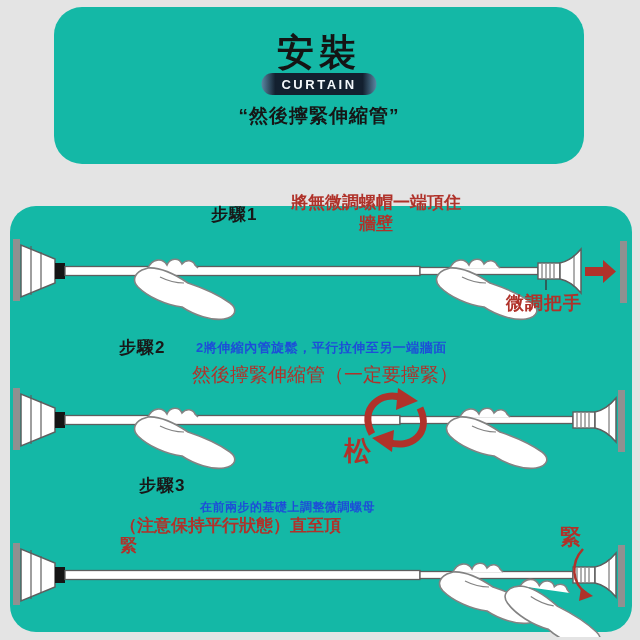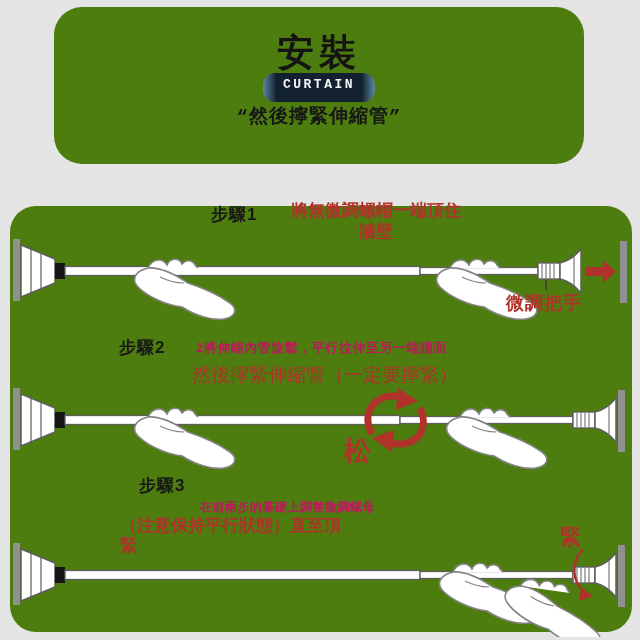--- a/index.html
+++ b/index.html
@@ -1,34 +1,34 @@
 <!DOCTYPE html>
 <html><head>
 <meta charset="utf-8">
 <style>
   html,body{margin:0;padding:0;}
   body{
     width:640px;height:640px;position:relative;overflow:hidden;
     background:#e4e4e4;
     font-family:"Liberation Sans","DejaVu Sans",sans-serif;
   }
-  .card{position:absolute;background:#4d7c0f;font-family:Liberation Mono, monospace;}
+  .card{position:absolute;background:#14b8a6;}
   #top-card{left:54px;top:7px;width:530px;height:157px;border-radius:28px;}
   #main-card{left:10px;top:206px;width:622px;height:426px;border-radius:26px;}
   .abs{position:absolute;}
   #title{left:0;top:21px;width:100%;text-align:center;font-size:37px;font-weight:700;color:#141414;letter-spacing:5px;}
-  #badge{left:50%;top:66px;transform:translateX(-50%);height:29px;line-height:23px;padding:0 20px;border-radius:12px;
+  #badge{left:50%;top:66px;transform:translateX(-50%);height:22px;line-height:23px;padding:0 20px;border-radius:12px;
          background:linear-gradient(90deg,#5b87a3 0%,#13202f 12%,#13202f 88%,#5b87a3 100%);
          color:#f4f7fa;font-size:13px;font-weight:700;letter-spacing:2.5px;}
   #subtitle{left:0;top:96px;width:100%;text-align:center;font-size:19px;font-weight:700;color:#161616;letter-spacing:1px;}
   .step-label{font-size:17px;font-weight:700;color:#181818;letter-spacing:1px;}
   .red{color:#b0322a;}
-  .darkred{color:#be185d;}
+  .darkred{color:#1d4ed8;}
   .rod-svg{position:absolute;left:0;width:640px;height:100px;}
-  #step1-text{left:242px;top:200px;width:268px;text-align:center;font-size:17px;line-height:21px;font-weight:700;}
+  #step1-text{left:242px;top:192px;width:268px;text-align:center;font-size:17px;line-height:21px;font-weight:700;}
   #step1-label{left:192px;top:203px;margin-left:19px;}
   #anno-handle{left:506px;top:291px;font-size:18px;font-weight:700;letter-spacing:1px;}
   #step2-label{left:119px;top:336px;}
   #step2-small{left:196px;top:339px;font-size:13px;font-weight:700;letter-spacing:.5px;}
   #step2-big{left:100px;top:362px;width:450px;text-align:center;font-size:19px;font-weight:400;}
   #anno-loose{left:344px;top:433px;font-size:27px;font-weight:700;}
   #step3-label{left:139px;top:474px;}
   #step3-line1{left:200px;top:499px;font-size:12px;font-weight:700;letter-spacing:.5px;}
   #step3-lines23{left:120px;top:516px;width:440px;text-align:left;font-size:17px;line-height:20px;font-weight:700;}
   #anno-tight{left:560px;top:523px;font-size:21px;font-weight:700;}

